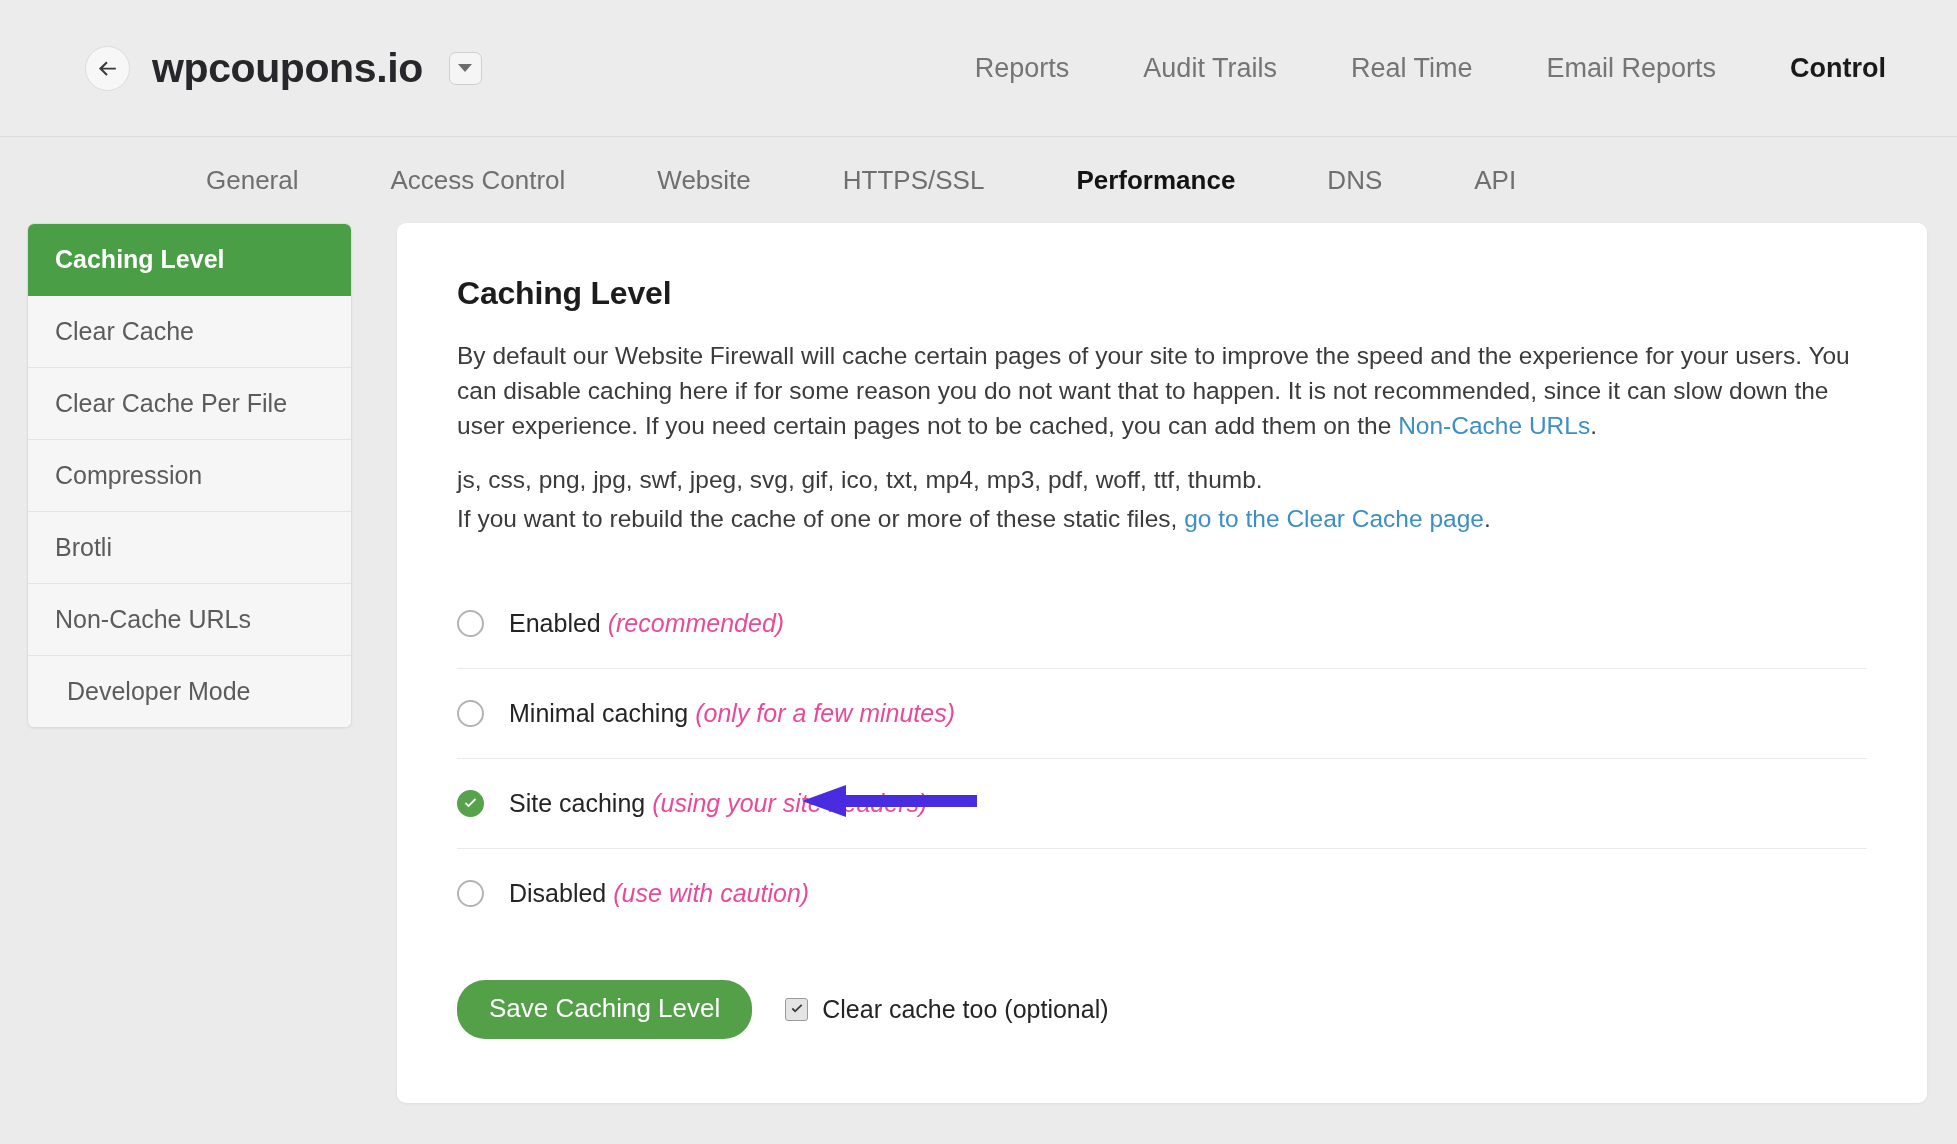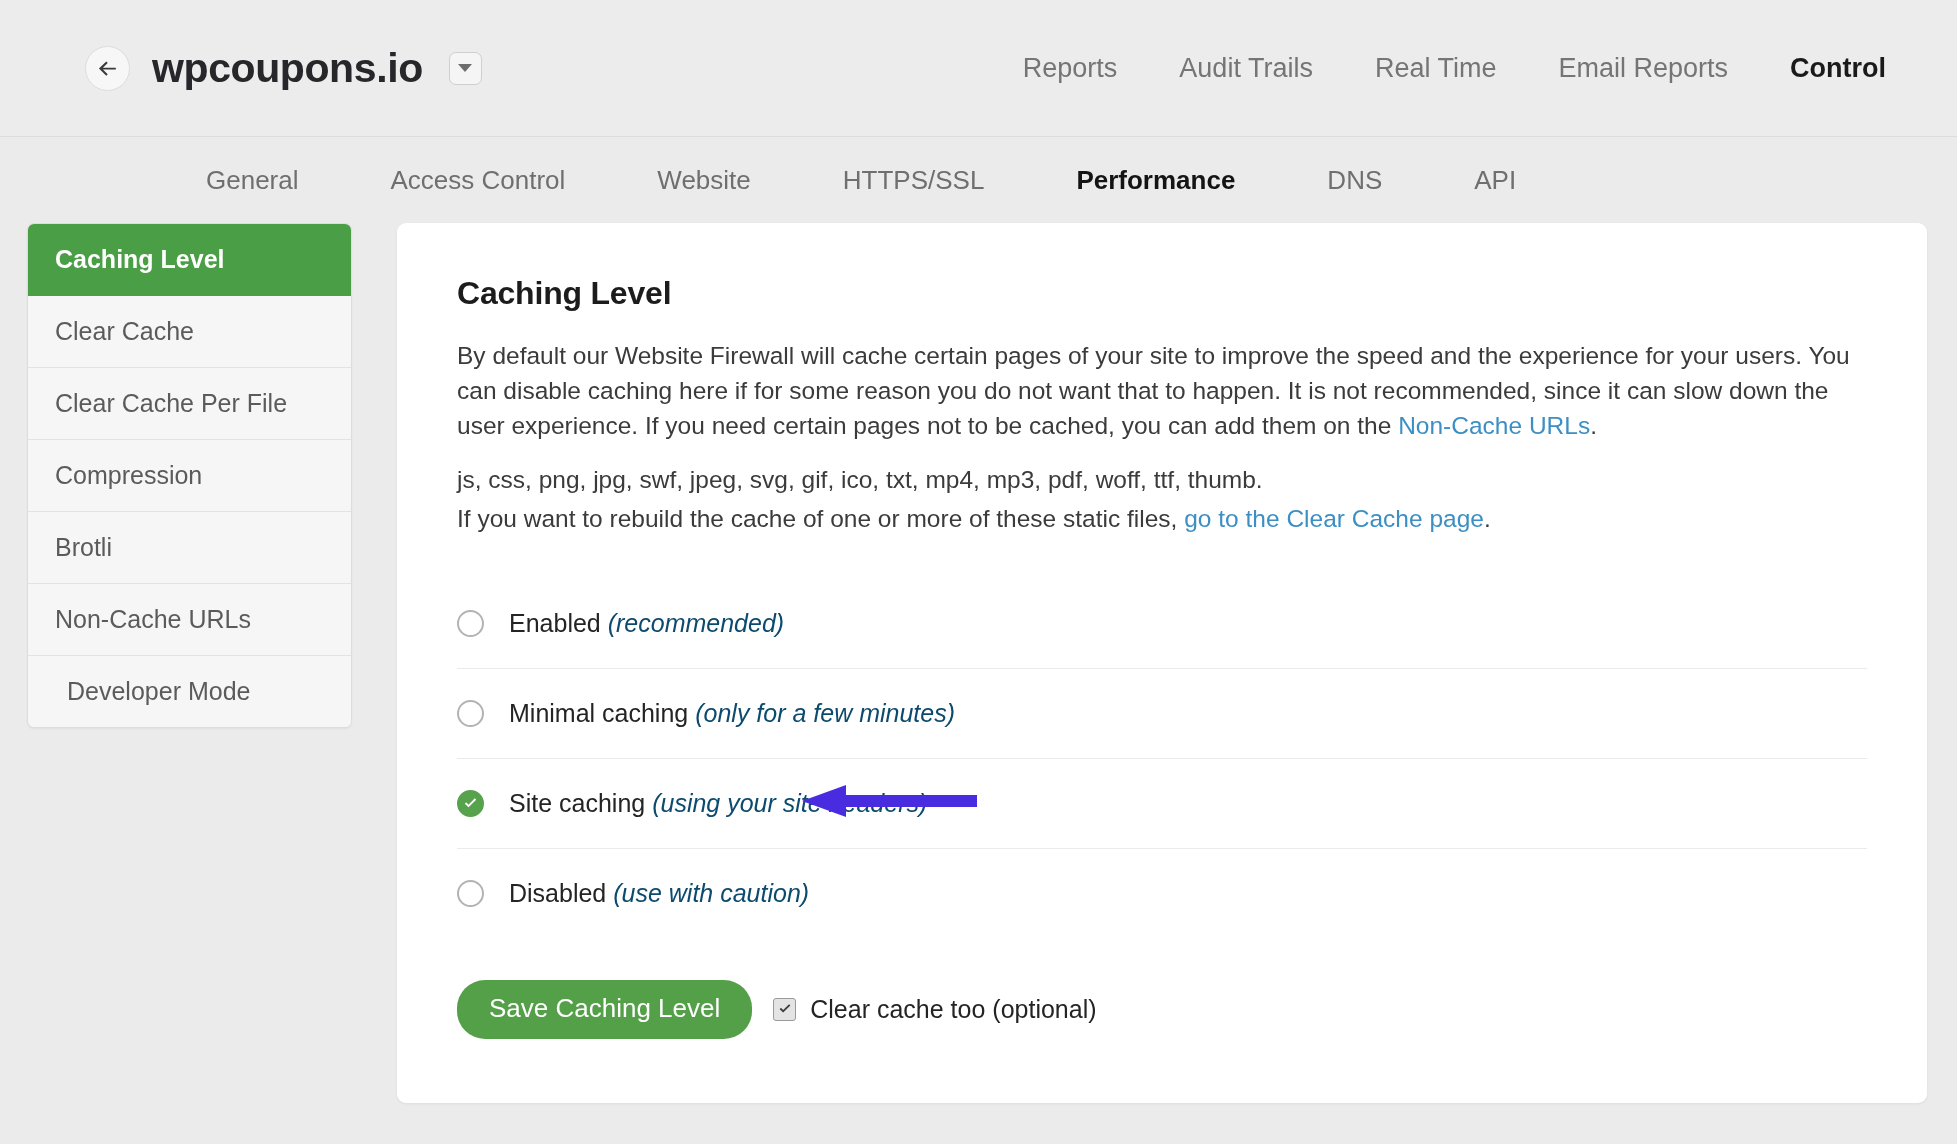--- a/index.html
+++ b/index.html
@@ -43,21 +43,21 @@
   }
   .caret-btn .caret {
     width: 0; height: 0;
     border-left: 7px solid transparent;
     border-right: 7px solid transparent;
     border-top: 8px solid #6d6d6d;
   }
 
   .topnav {
     margin-left: auto;
-    display: flex; align-items: center; gap: 0;
+    display: flex; align-items: center; gap: 12px;
   }
   .topnav a {
     font-size: 27px; color: #757575; text-decoration: none;
     padding: 0 31px; white-space: nowrap;
   }
   .topnav a.active { color: #1a1a1a; font-weight: bold; }
 
   
   .subtabs {
     height: 86px;
@@ -144,36 +144,36 @@
     flex: 0 0 27px;
     margin-right: 25px;
     cursor: pointer;
   }
   .radio.checked {
     border-color: #57a24c; background: #57a24c;
     display: flex; align-items: center; justify-content: center;
   }
   .radio.checked svg { display: block; }
   .opt-label { font-size: 25px; color: #242424; }
-  .opt-label em { font-style: italic; color: #0c4a6e; text-align: center; }
+  .opt-label em { font-style: italic; color: #ec4899; text-align: center; }
 
   
   .anno-arrow {
     position: absolute;
     left: 345px;
     top: 50%;
     transform: translateY(-50%);
     pointer-events: none;
   }
 
   
   .actions {
     display: flex; align-items: center;
     margin-top: 42px;
-    gap: 21px;
+    gap: 33px;
   }
   .save-btn {
     background: #54a049;
     color: #ffffff;
     border: none;
     border-radius: 28px;
     font-size: 26px;
     font-family: "Liberation Sans", sans-serif;
     padding: 14px 32px 16px 32px;
     cursor: pointer;

